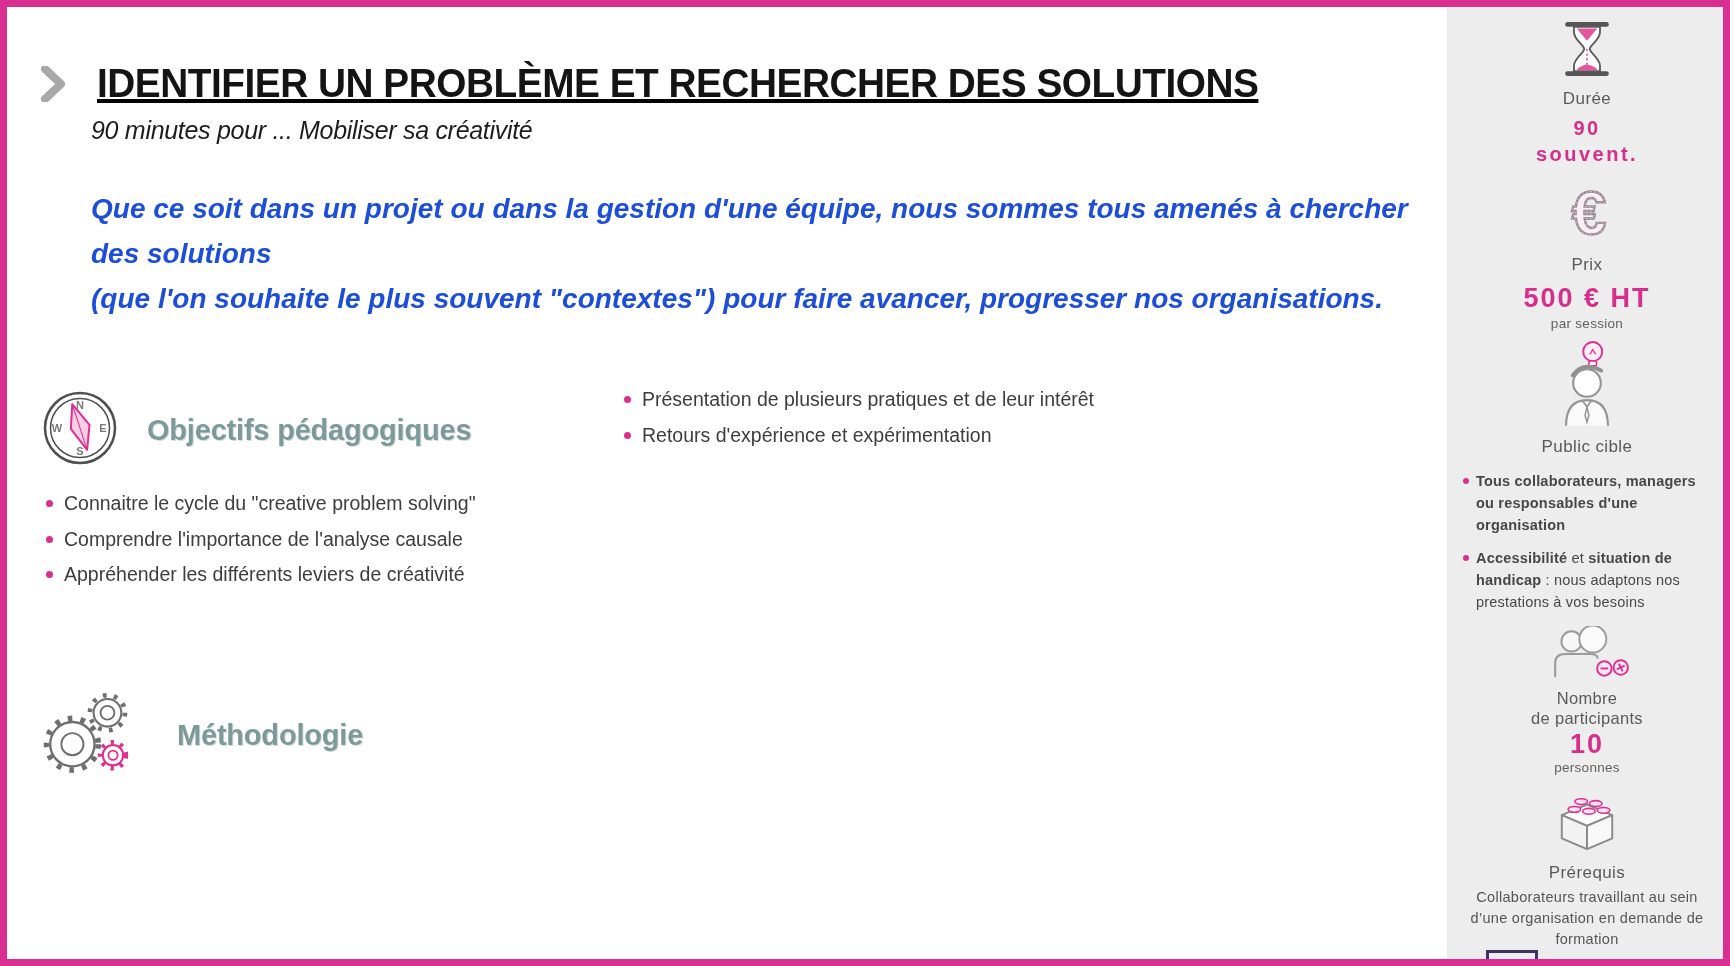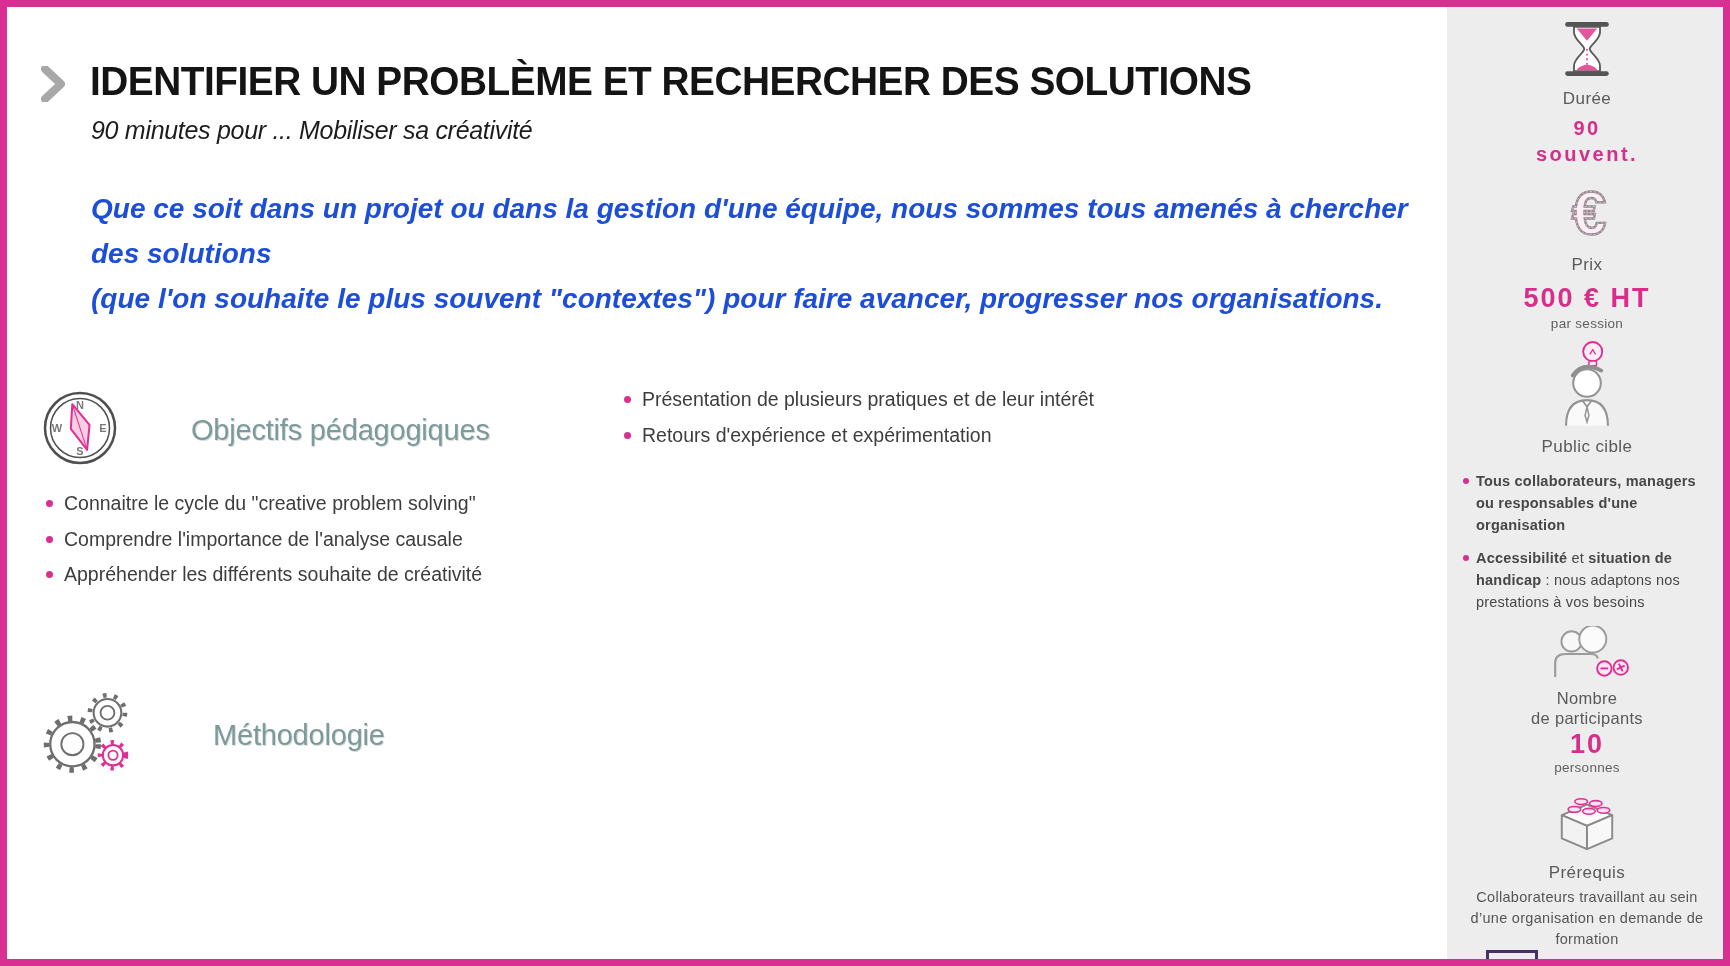--- a/index.html
+++ b/index.html
@@ -11,21 +11,21 @@
     display: flex;
     overflow: hidden;
   }
   
   .main {
     flex: 1 1 auto;
     background: #ffffff;
     padding: 50px 18px 0 34px;
     position: relative;
   }
-  .header-row { display: flex; align-items: center; gap: 23px; }
+  .header-row { display: flex; align-items: flex-end; gap: 30px; text-decoration: underline; }
   .chevron-wrap { margin-top: 9px; flex: 0 0 auto; }
   .title {
     font-size: 40px; font-weight: 800; color: #141414;
     letter-spacing: -0.5px; transform: scaleX(0.97); transform-origin: left;
     white-space: nowrap;
   }
   .subtitle {
     margin: 10px 0 0 50px;
     font-size: 25px; font-style: italic; font-weight: 500; color: #1c1c1c;
     letter-spacing: -0.3px;
@@ -33,36 +33,35 @@
   .intro {
     margin: 42px 0 0 50px;
     color: #1d4ed8; font-style: italic; font-weight: 600;
     font-size: 28px; line-height: 1.6;
   }
   .two-col { display: flex; margin-top: 68px; }
   .col-left { flex: 0 0 578px; }
   .col-right { flex: 1 1 auto; }
   .section-head { display: flex; align-items: center; gap: 28px; margin-bottom: 22px; }
   .section-title {
-    font-size: 29px; font-weight: 400; color: #7b9a99;
+    font-size: 29px; font-weight: 700; color: #7b9a99;
     text-shadow: 1px 1px 0 rgba(90,110,110,0.25);
     letter-spacing: -0.2px;
-    margin-left: 44px;
   }
   ul.bullets { list-style: none; }
   ul.bullets li {
     position: relative; padding-left: 23px;
     font-size: 19.5px; color: #3d3d3d; margin-bottom: 14px; line-height: 1.1;
   }
   ul.bullets li::before {
     content: ""; position: absolute; left: 5px; top: 7px;
     width: 7px; height: 7px; border-radius: 50%; background: #d9308f;
   }
   .methodology { margin-top: 92px; }
-  .methodology .section-head { gap: 32px; margin-bottom: 30px; }
+  .methodology .section-head { gap: 40px; margin-bottom: 30px; }
   .methodology ul.bullets li { margin-bottom: 0; }
   
   .sidebar {
     flex: 0 0 276px;
     background: #ededed;
     display: flex; flex-direction: column; align-items: center;
     padding: 12px 6px 14px 10px;
     text-align: center;
     color: #5a5a5a;
   }
@@ -136,21 +135,21 @@
               <polygon points="39,14 49,39 39,62 30,37" fill="#f9cfe4" stroke="#df2f92" stroke-width="2" stroke-linejoin="round"></polygon>
               <line x1="39" y1="14" x2="39" y2="62" stroke="#df2f92" stroke-width="1"></line>
             </g>
           </svg>
         </span>
         <h2 class="section-title">Objectifs pédagogiques</h2>
       </div>
       <ul class="bullets">
         <li>Connaitre le cycle du "creative problem solving"</li>
         <li>Comprendre l'importance de l'analyse causale</li>
-        <li>Appréhender les différents souhaite de créativité</li>
+        <li>Appréhender les différents leviers de créativité</li>
       </ul>
     </div>
 
     <div class="col-right">
       <ul class="bullets">
         <li>Présentation de plusieurs pratiques et de leur intérêt</li>
         <li>Retours d'expérience et expérimentation</li>
       </ul>
     </div>
   </div>

